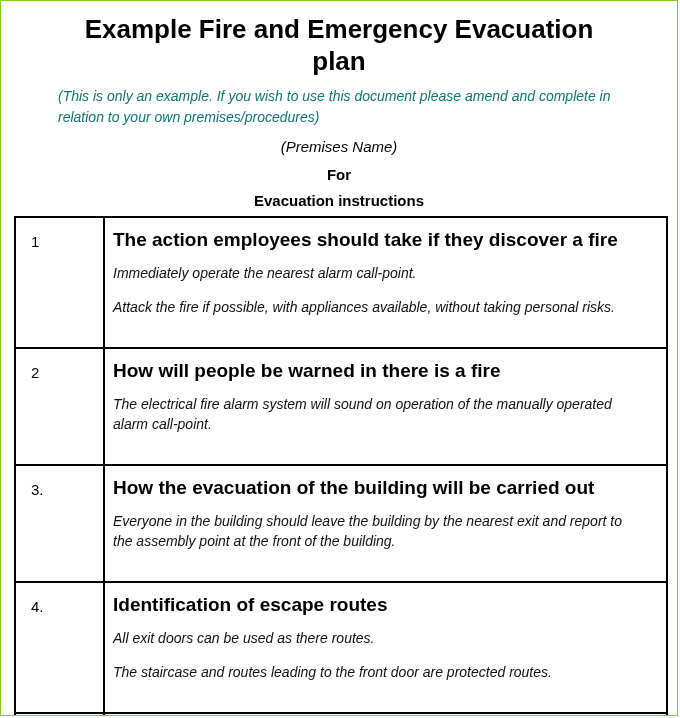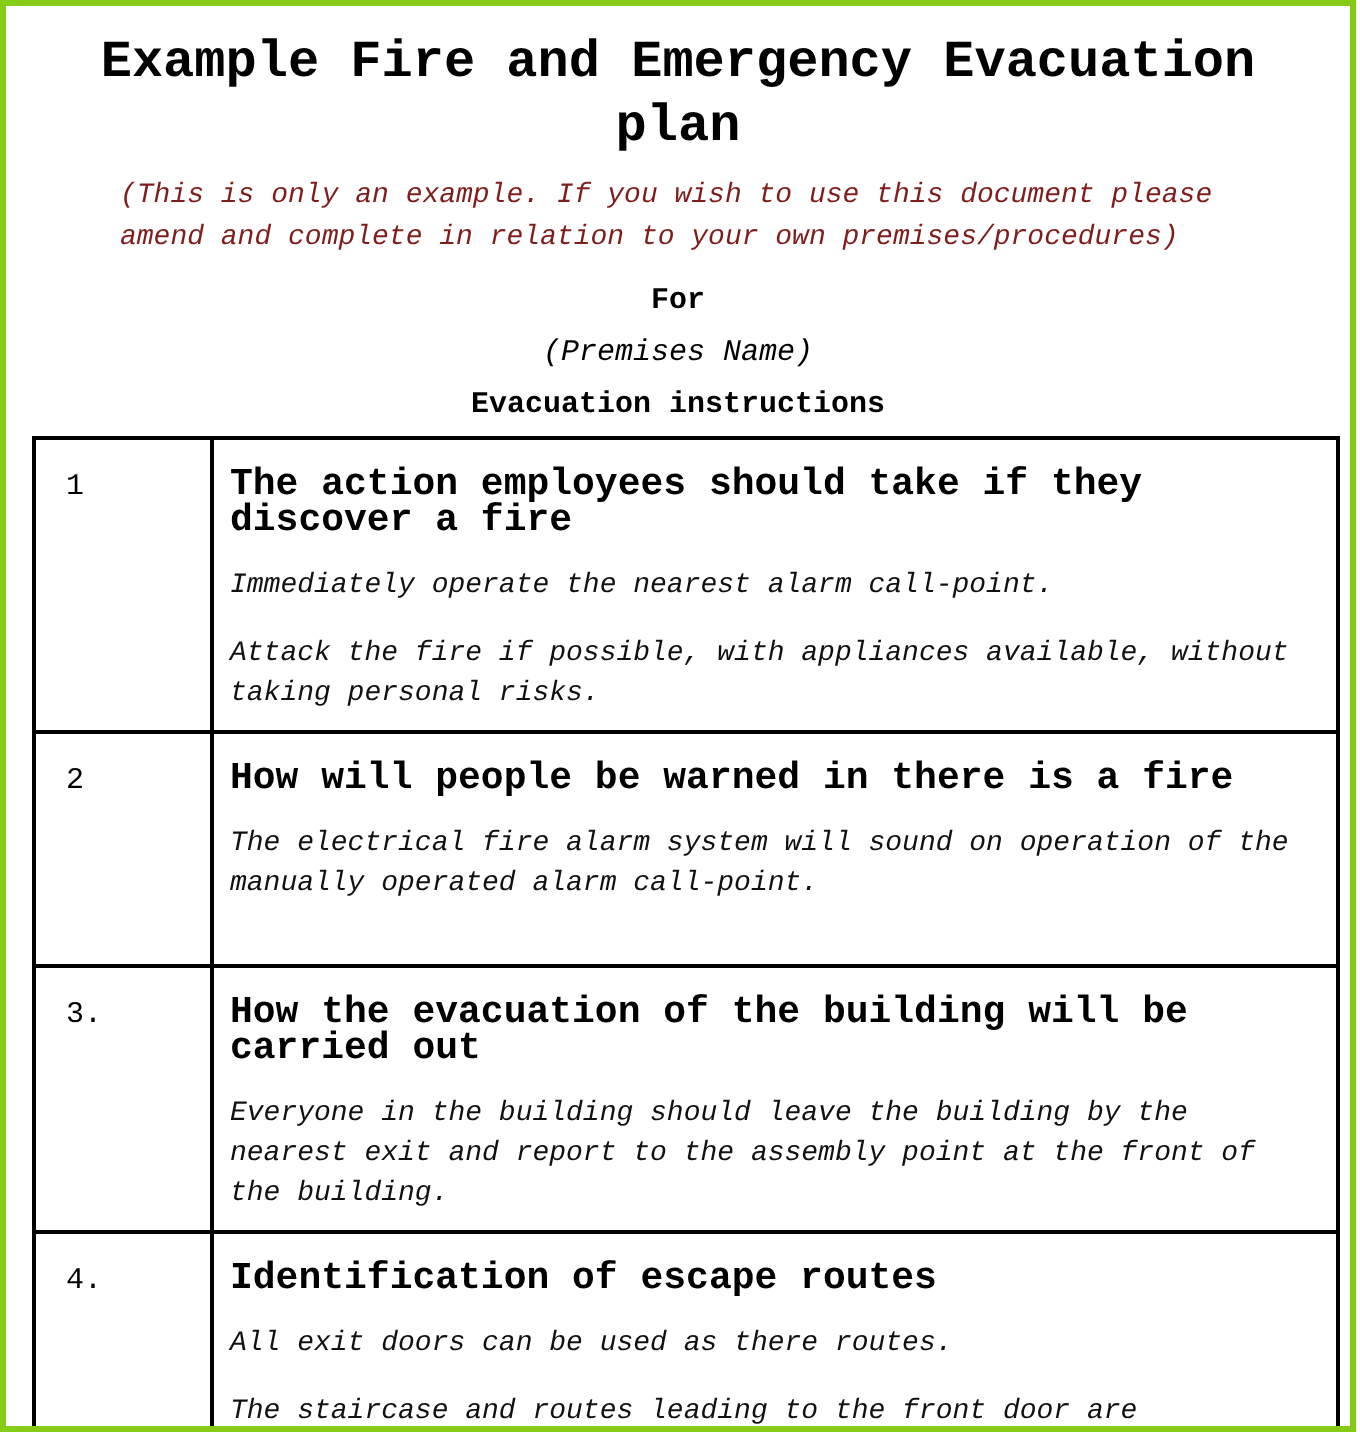--- a/index.html
+++ b/index.html
@@ -4,23 +4,23 @@
 <style>
   html, body {
     margin: 0;
     padding: 0;
     background: #ffffff;
   }
   .page {
     position: relative;
     width: 678px;
     height: 716px;
-    border: 3px solid #84cc16;
+    border: 1px solid #84cc16;
     background: #ffffff;
-    font-family: Liberation Mono, monospace;
+    font-family: Liberation Sans, sans-serif;
     color: #000000;
     overflow: hidden;
     box-sizing: border-box;
   }
   .doc-title {
     width: 590px;
     margin: 12px auto 0 auto;
     text-align: center;
     font-size: 26px;
     font-weight: bold;
@@ -29,21 +29,21 @@
   }
   .doc-title .title-line {
     display: block;
   }
   .disclaimer {
     margin: 9px 0 0 57px;
     width: 560px;
     font-size: 14px;
     font-style: italic;
     line-height: 21px;
-    color: #7f1d1d;
+    color: #0f766e;
   }
   .center-line {
     text-align: center;
     font-size: 15px;
     line-height: 15px;
   }
   .for-label {
     margin-top: 13px;
     font-weight: bold;
   }
@@ -100,23 +100,23 @@
 
 <div class="page">
 
   <h1 class="doc-title">
     <span class="title-line">Example Fire and Emergency Evacuation</span>
     <span class="title-line">plan</span>
   </h1>
 
   <p class="disclaimer">(This is only an example. If you wish to use this document please amend and complete in relation to your own premises/procedures)</p>
 
+  <div class="center-line premises-name">(Premises Name)</div>
+
   <div class="center-line for-label">For</div>
-
-  <div class="center-line premises-name">(Premises Name)</div>
 
   <div class="center-line section-title">Evacuation instructions</div>
 
   <table class="instructions">
     <tbody>
       <tr class="r1">
         <td class="num-cell">1</td>
         <td class="content-cell">
           <p class="row-heading">The action employees should take if they discover a fire</p>
           <p class="row-para">Immediately operate the nearest alarm call-point.</p>

